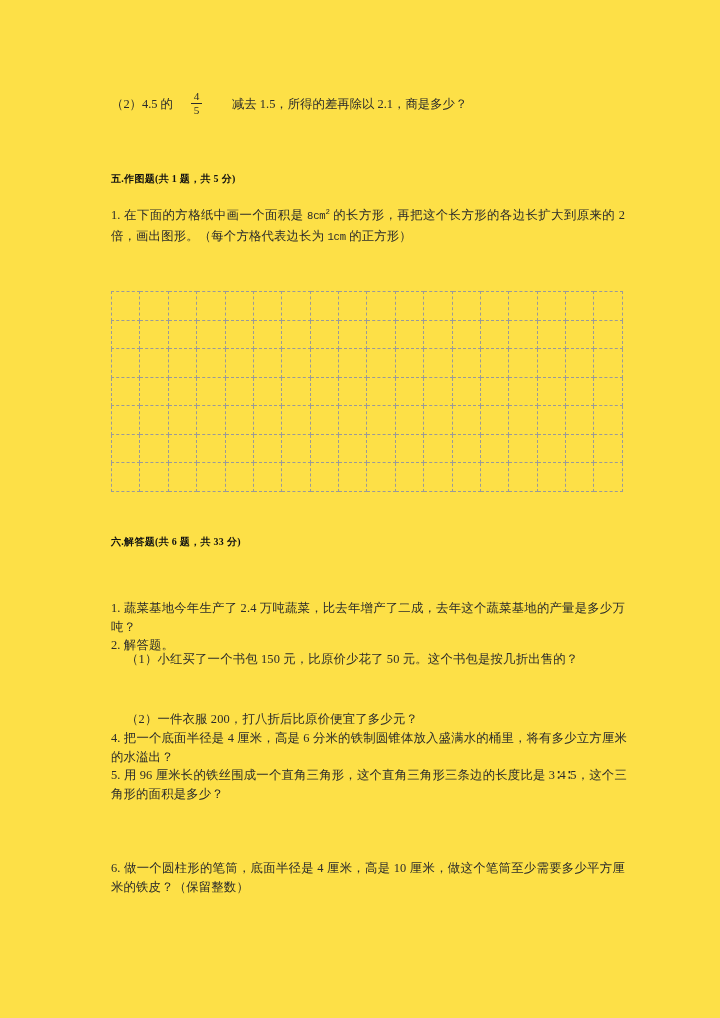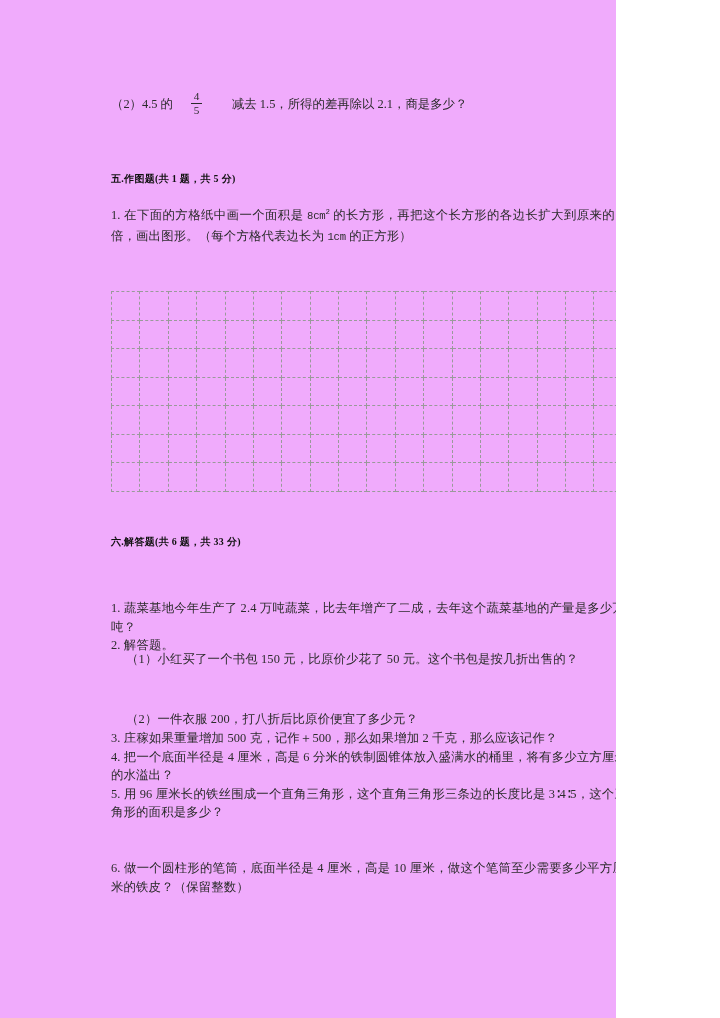--- a/index.html
+++ b/index.html
@@ -7,23 +7,23 @@
     margin: 0;
     padding: 0;
     background: #ffffff;
   }
   body {
     font-family: "Liberation Serif", "DejaVu Serif", serif;
     color: #1a1a1a;
   }
   .page {
     position: relative;
-    width: 616px;
+    width: 720px;
     height: 1018px;
-    background: #f0abfc;
+    background: #fde047;
     overflow: hidden;
     box-sizing: border-box;
   }
   .section-head {
     font-size: 10px;
     font-weight: bold;
     color: #111111;
     letter-spacing: 0.3px;
   }
   .para {
@@ -285,20 +285,19 @@
 
   <div class="blk-q1">
     <div class="para tight">1. 蔬菜基地今年生产了 2.4 万吨蔬菜，比去年增产了二成，去年这个蔬菜基地的产量是多少万吨？</div>
     <div class="para tight">2. 解答题。</div>
   </div>
 
   <div class="blk-q2a para indent">（1）小红买了一个书包 150 元，比原价少花了 50 元。这个书包是按几折出售的？</div>
   <div class="blk-q2b para indent">（2）一件衣服 200，打八折后比原价便宜了多少元？</div>
 
   <div class="blk-q3to5">
-    <div class="para tight">3. 庄稼如果重量增加 500 克，记作＋500，那么如果增加 2 千克，那么应该记作？</div>
     <div class="para tight">4. 把一个底面半径是 4 厘米，高是 6 分米的铁制圆锥体放入盛满水的桶里，将有多少立方厘米的水溢出？</div>
     <div class="para tight">5. 用 96 厘米长的铁丝围成一个直角三角形，这个直角三角形三条边的长度比是 3∶4∶5，这个三角形的面积是多少？</div>
   </div>
 
   <div class="blk-q6 para tight">6. 做一个圆柱形的笔筒，底面半径是 4 厘米，高是 10 厘米，做这个笔筒至少需要多少平方厘米的铁皮？（保留整数）</div>
 
 </div>
 
 </body></html>

